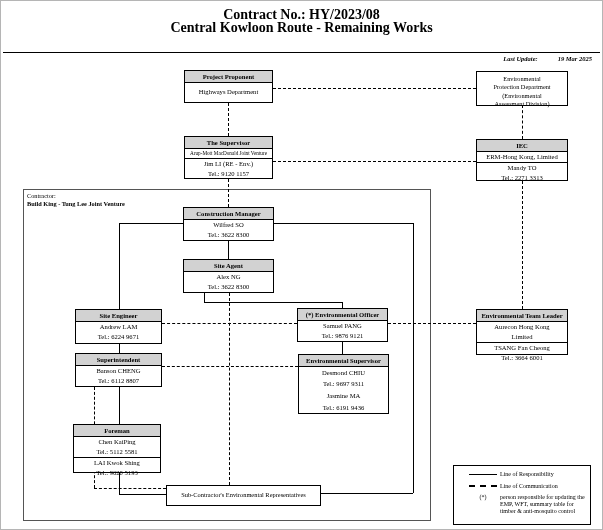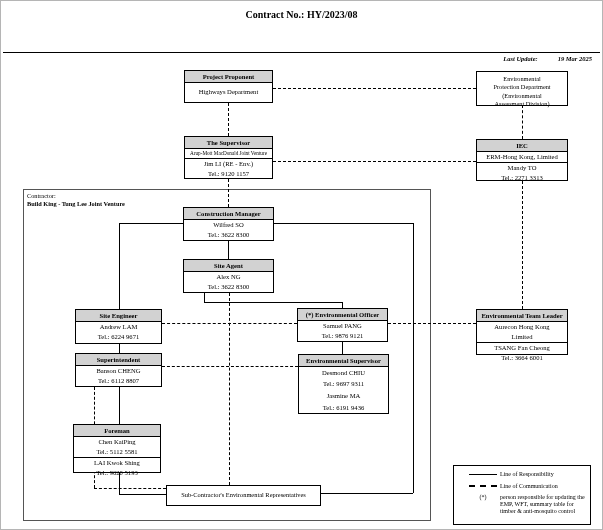--- a/index.html
+++ b/index.html
@@ -3,21 +3,21 @@
 <meta charset="utf-8">
 <style>
   html,body { margin:0; padding:0; background:#fff; }
   .page {
     position:relative; width:603px; height:530px; background:#fff;
     border:1px solid #b5b5b5; box-sizing:border-box;
     font-family:"Liberation Serif", serif; color:#000; overflow:hidden;
   }
   .titleblock {
     position:absolute; top:7px; left:0; width:100%;
-    text-align:center; font-weight:bold; font-size:10px; line-height:13px;
+    text-align:center; font-weight:bold; font-size:14px; line-height:13px;
   }
   .toprule { position:absolute; top:51px; left:2px; width:597px; border-top:1.5px solid #000; }
   .lastupdate {
     position:absolute; top:54px; right:10px;
     font-size:6.5px; font-style:italic; font-weight:bold;
   }
   .lastupdate .lbl { margin-right:20px; }
 
   .contractor-box {
     position:absolute; left:22px; top:188px; width:408px; height:332px;
@@ -62,20 +62,21 @@
   .leg-star { width:28px; margin-left:12px; margin-right:3px; text-align:center; flex:0 0 auto; }
   .leg-text { flex:1; text-align:left; }
 </style>
 </head>
 <body>
 
 <div class="page">
 
   <div class="titleblock">
     <div>Contract No.: HY/2023/08</div>
+    <div>Central Kowloon Route - Remaining Works</div>
   </div>
 
   <div class="toprule"></div>
   <div class="lastupdate">
     <span class="lbl">Last Update:</span><span>19 Mar 2025</span>
   </div>
 
   <div class="cl dv" style="left:227px;top:102px;height:33px;"></div>
   <div class="cl dh" style="left:272px;top:87px;width:203px;"></div>
   <div class="cl dv" style="left:521px;top:104px;height:34px;"></div>

